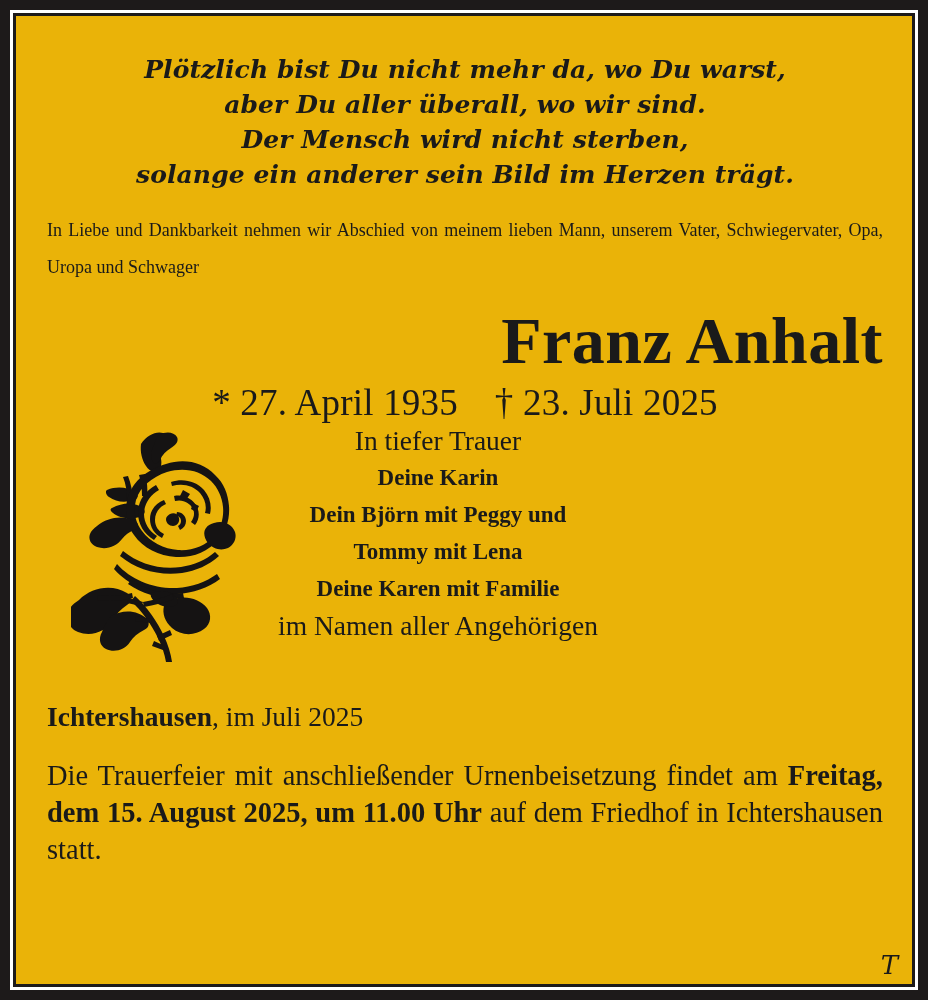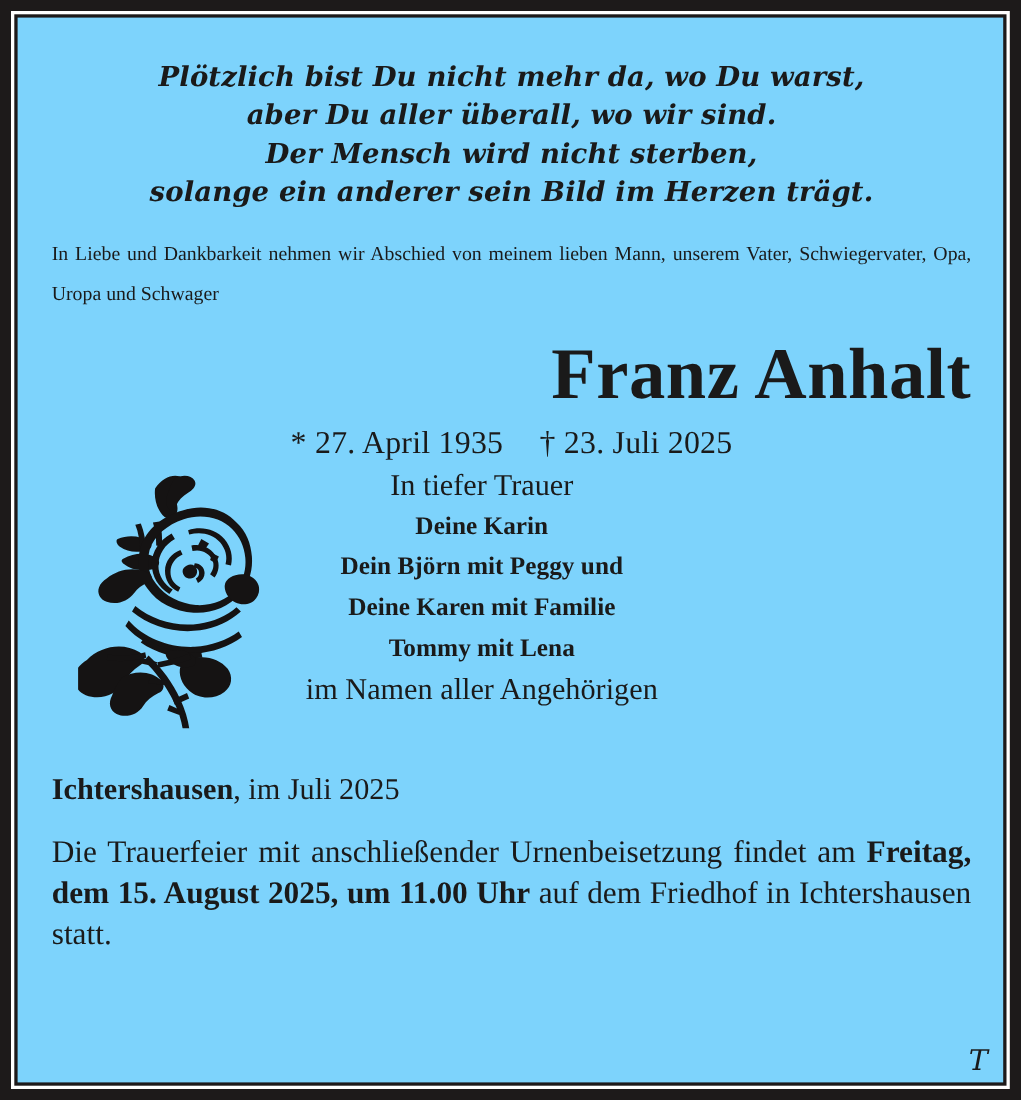--- a/index.html
+++ b/index.html
@@ -36,21 +36,21 @@
     width: 100%;
     height: 100%;
     background: #1d1a1a;      
     padding: 3px;
   }
   .sheet {
     position: relative;
     box-sizing: border-box;
     width: 100%;
     height: 100%;
-    background: #7dd3fc;
+    background: #eab308;
     overflow: hidden;
   }
 
   
   .content {
     position: absolute;
     left: 31px;
     top: 0;
     width: 836px;
     height: 100%;
@@ -91,21 +91,21 @@
     font-weight: 700;
     line-height: 74px;
     letter-spacing: 0.5px;
   }
 
   
   .dates {
     margin: 0;
     padding-top: 6px;
     text-align: center;
-    font-size: 29px;
+    font-size: 37px;
     line-height: 38px;
     letter-spacing: 0.2px;
   }
   .dates .gap { display: inline-block; width: 18px; }
 
   
   .mourn-row {
     position: relative;
     padding-top: 20px;
     height: 250px;
@@ -244,22 +244,22 @@
 
               <path d="M72 172 c10 -2 20 -4 29 -8 l2 5 c-10 4 -20 6 -30 8z"></path>
             </g>
           </svg>
         </div>
 
         <div class="mourners">
           <span class="m-line">In tiefer Trauer</span>
           <span class="m-line m-bold">Deine Karin</span>
           <span class="m-line m-bold">Dein Björn mit Peggy und</span>
+          <span class="m-line m-bold">Tommy mit Lena</span>
           <span class="m-line m-bold">Deine Karen mit Familie</span>
-          <span class="m-line m-bold">Tommy mit Lena</span>
           <span class="m-line">im Namen aller Angehörigen</span>
         </div>
       </div>
 
       <p class="place"><b>Ichtershausen</b><span>, im Juli 2025</span></p>
 
       <p class="closing"><span>Die Trauerfeier mit anschließender Urnenbeisetzung findet am </span><b>Freitag, dem 15. August 2025, um 11.00 Uhr</b><span> auf dem Friedhof in Ichtershausen statt.</span></p>
 
     </div>
 

